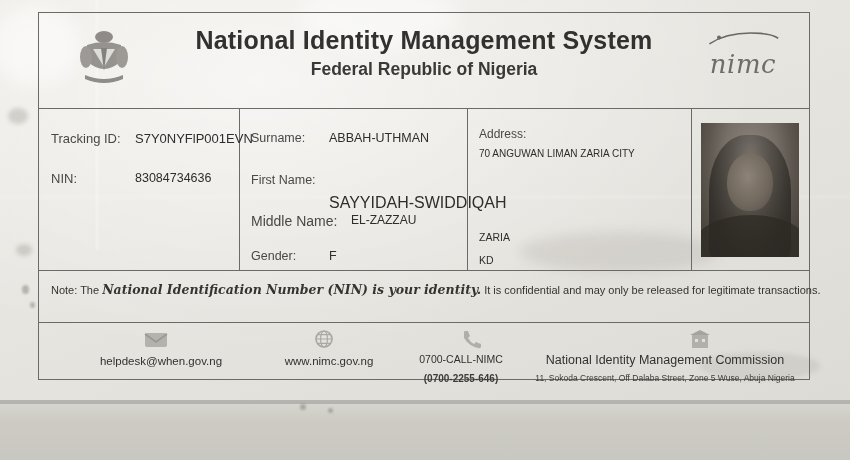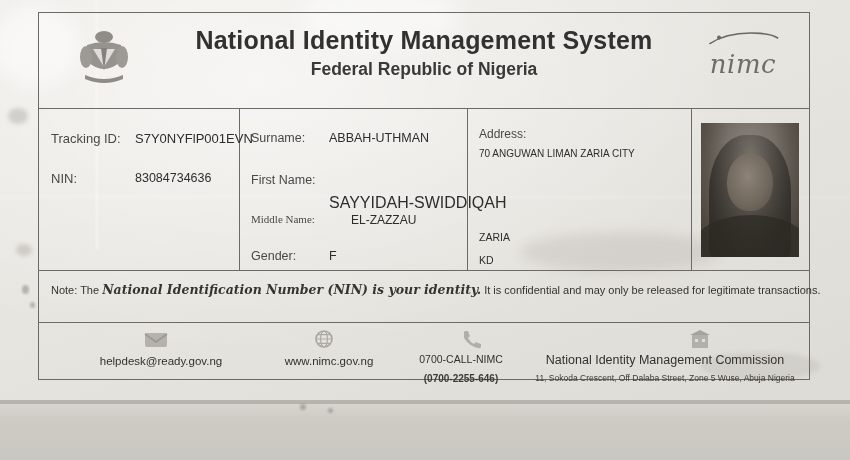--- a/index.html
+++ b/index.html
@@ -162,21 +162,21 @@
   #lbl-tracking { left: 12px;  top: 22px; }
   #val-tracking { left: 96px;  top: 22px; }
   #lbl-nin      { left: 12px;  top: 62px; }
   #val-nin      { left: 96px;  top: 62px; font-size: 12.5px; }
 
   
   #lbl-surname  { left: 212px; top: 22px; font-size: 12.5px; }
   #val-surname  { left: 290px; top: 22px; font-size: 12.5px; }
   #lbl-first    { left: 212px; top: 64px; font-size: 12.5px; }
   #val-first    { left: 290px; top: 53px; font-size: 16px; margin-top: 32px; }
-  #lbl-middle   { left: 212px; top: 104px; font-size: 11px; font-family: Liberation Serif, serif; }
+  #lbl-middle   { left: 212px; top: 104px; font-size: 14px; }
   #val-middle   { left: 312px; top: 104px; font-size: 12px; }
   #lbl-gender   { left: 212px; top: 140px; font-size: 12.5px; }
   #val-gender   { left: 290px; top: 140px; font-size: 12.5px; }
 
   
   #lbl-address  { left: 440px; top: 18px; font-size: 12px; }
   #val-addr1    { left: 440px; top: 39px; font-size: 10px; }
   #val-addr-city{ left: 440px; top: 122px; font-size: 10.5px; }
   #val-addr-st  { left: 440px; top: 145px; font-size: 10.5px; }
 
@@ -384,21 +384,21 @@
     <div id="notebox">
       <div id="note-line1"><span>Note:  The </span><span class="em">National Identification Number (NIN) is your identity.</span><span>  It is confidential and may only be released for legitimate transactions.</span></div>
     </div>
 
     <div id="contactbox">
 
       <svg class="cicon" id="c1-icon" viewBox="0 0 26 20">
         <rect x="2" y="4" width="22" height="14" rx="2" fill="#8e8b86"></rect>
         <path d="M2 5 L13 13 L24 5" fill="none" stroke="#5e5b57" stroke-width="1.6"></path>
       </svg>
-      <div class="ctext" id="c1-text">helpdesk@ready.gov.ng</div>
+      <div class="ctext" id="c1-text">helpdesk@when.gov.ng</div>
 
       <svg class="cicon" id="c2-icon" viewBox="0 0 26 20">
         <circle cx="13" cy="10" r="8" fill="none" stroke="#7e7b76" stroke-width="1.7"></circle>
         <ellipse cx="13" cy="10" rx="3.4" ry="8" fill="none" stroke="#7e7b76" stroke-width="1.2"></ellipse>
         <path d="M5.3 10 H20.7 M6.6 5.6 H19.4 M6.6 14.4 H19.4" stroke="#7e7b76" stroke-width="1.1" fill="none"></path>
       </svg>
       <div class="ctext" id="c2-text">www.nimc.gov.ng</div>
 
       <svg class="cicon" id="c3-icon" viewBox="0 0 26 20">
         <path d="M5 4 Q4 3 6 2 L9 2 Q10 5 11 7 L9 9 Q11 13 15 15 L17 13 Q19 14 22 15 L22 18 Q21 20 19 19 Q10 17 5 9 Z" fill="#8a8782"></path>

